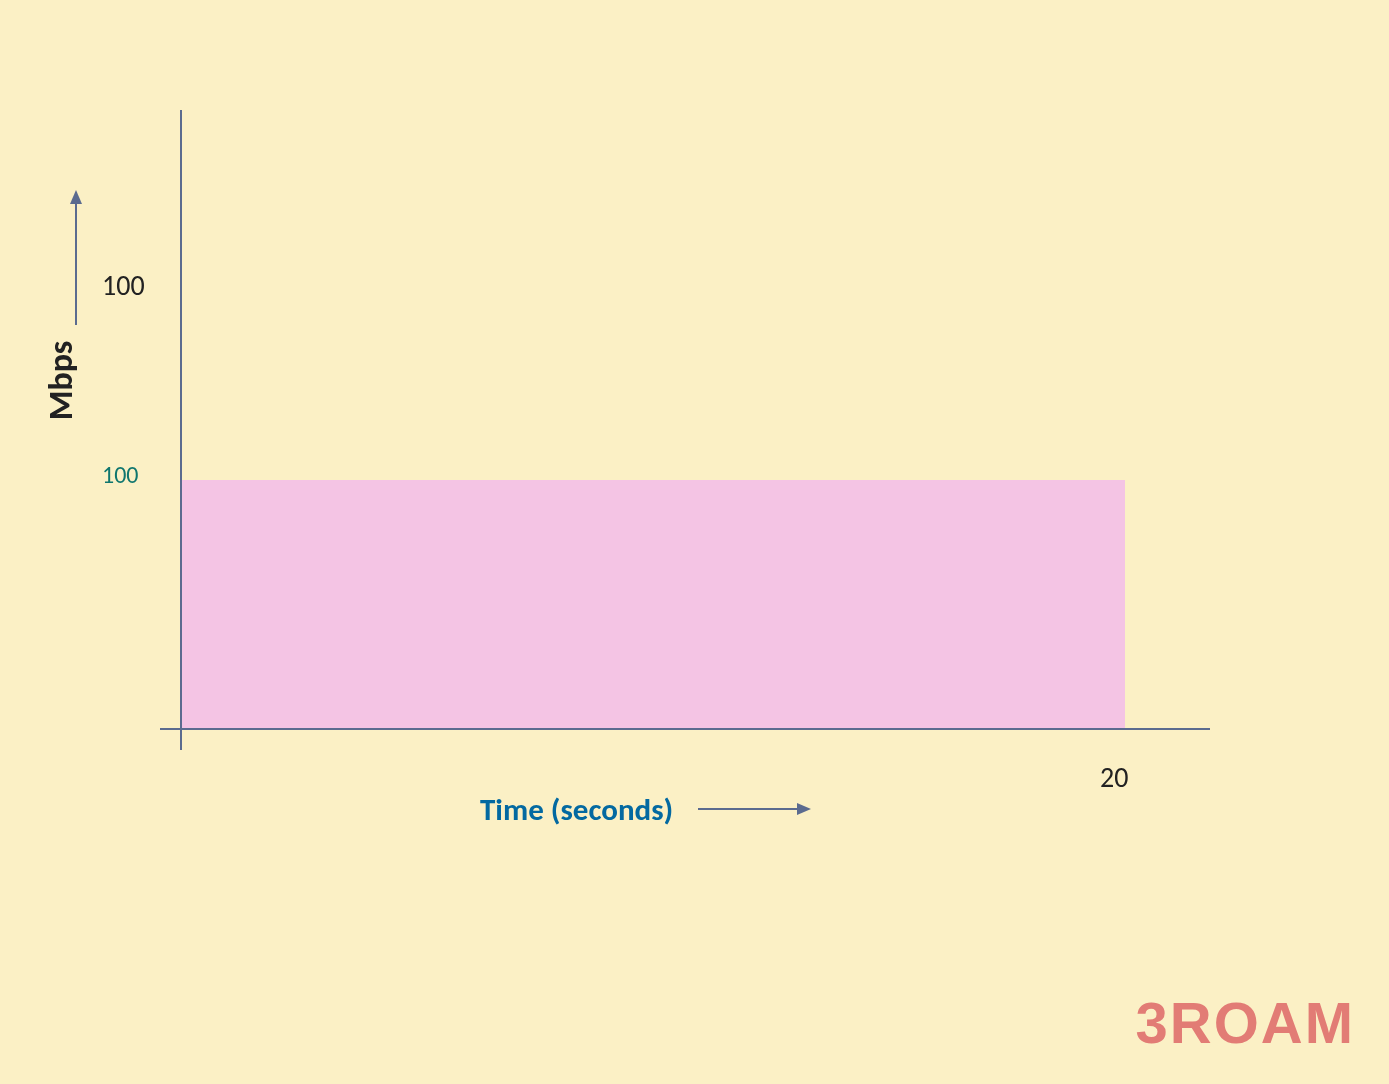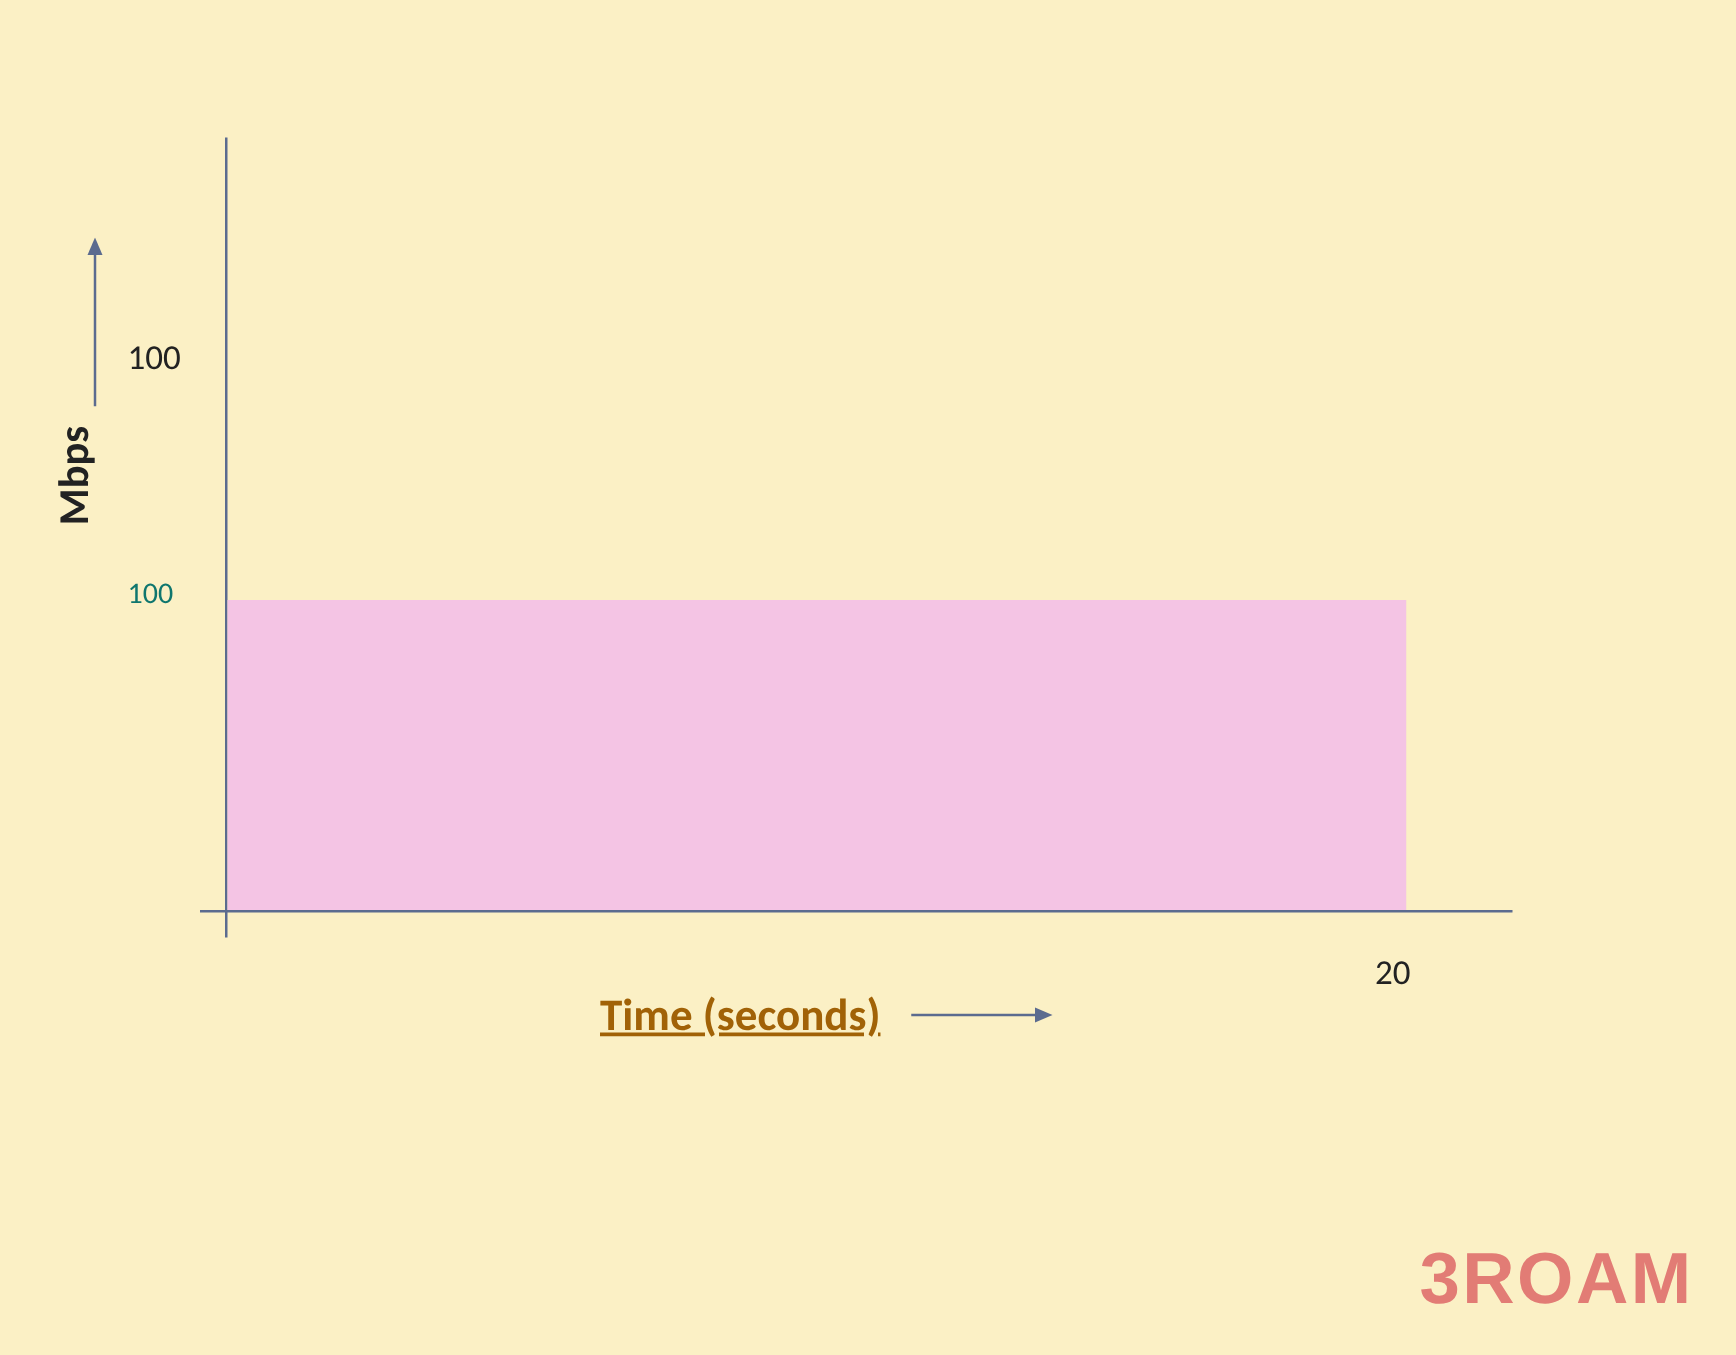--- a/index.html
+++ b/index.html
@@ -91,24 +91,23 @@
     }
     .x-label-group {
       position: absolute;
       left: 480px;
       top: 790px;
       display: flex;
       align-items: center;
       gap: 20px;
     }
     .x-label {
-      font-size: 36px;
+      font-size: 31px;
       font-weight: bold;
-      color: #a16207;
-      text-decoration: underline;
+      color: #0369a1;
     }
     .logo {
       position: absolute;
       right: 34px;
       bottom: 28px;
       font-size: 58px;
       font-weight: 800;
       color: #e27c75;
       letter-spacing: 2px;
       font-family: 'Arial Narrow', Arial, sans-serif;

